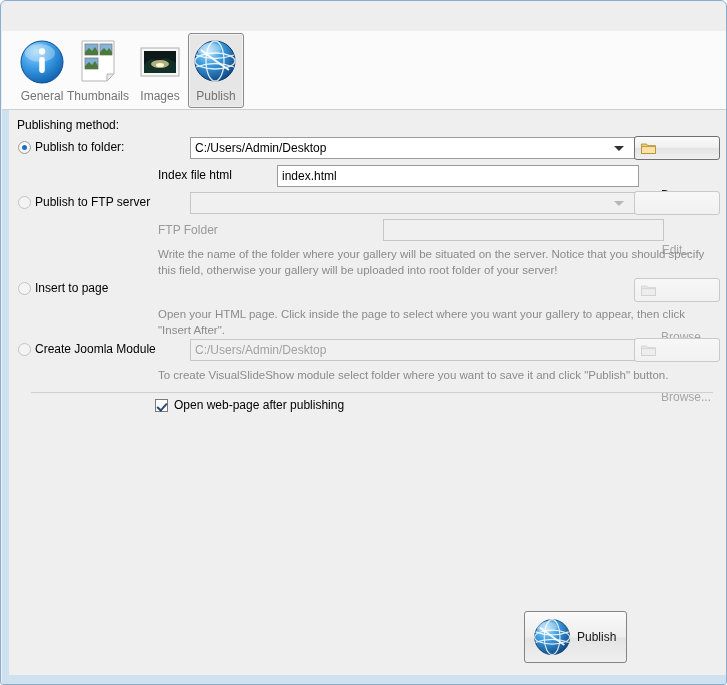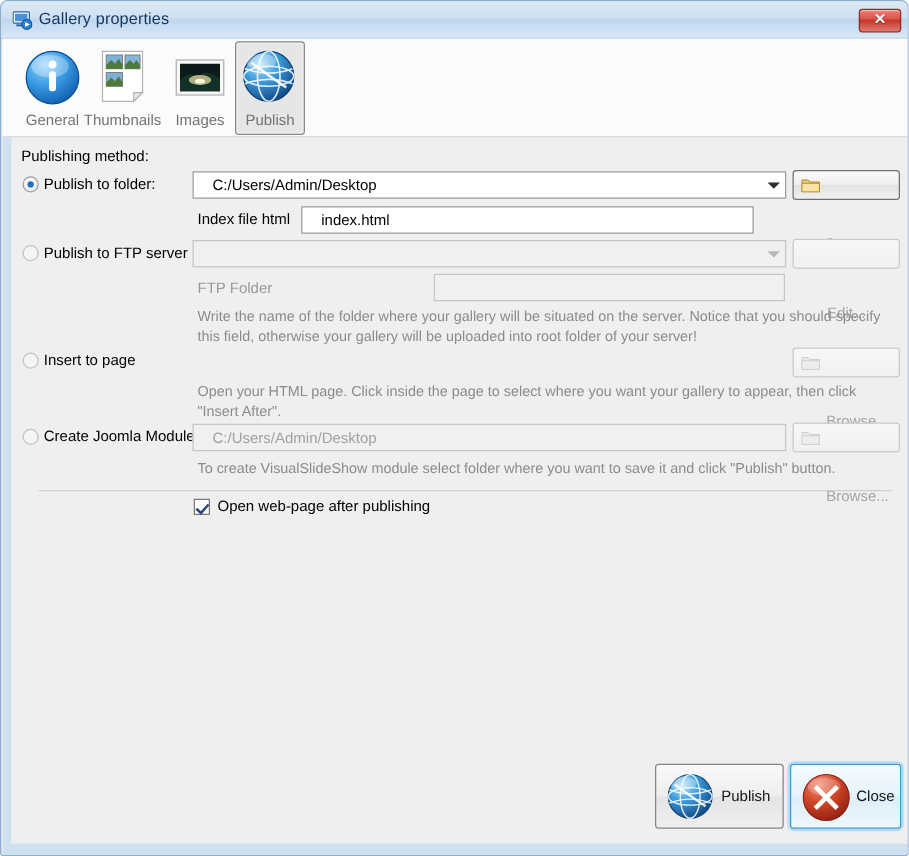--- a/index.html
+++ b/index.html
@@ -189,23 +189,24 @@
   
   .field {
     position: absolute;
     box-sizing: border-box;
     border: 1px solid #9b9b9b;
     background: #ffffff;
     height: 22px;
     font-size: 12px;
     color: #000;
     line-height: 20px;
-    padding: 0 15px;
+    padding: 0 4px;
     overflow: hidden;
     white-space: nowrap;
+    margin-left: 36px;
   }
   .field.disabled {
     border-color: #c6c6c6;
     background: #f0f0f0;
     color: #a2a2a2;
   }
   .combo-arrow {
     position: absolute;
     width: 0; height: 0;
     border-left: 5px solid transparent;
@@ -277,35 +278,20 @@
     font-size: 12px;
     color: #141414;
     white-space: nowrap;
   }
 </style>
 </head>
 <body>
 
 <div id="window">
 
-  <div id="titlebar">
-    <span id="title-icon">
-      <svg width="16" height="16" viewBox="0 0 16 16">
-        <rect x="0.5" y="1.5" width="13" height="9" rx="1" fill="#ffffff" stroke="#2a6099"></rect>
-        <rect x="2" y="3" width="10" height="6" fill="#4a90d9"></rect>
-        <rect x="3" y="11.5" width="8" height="1.5" fill="#2a6099"></rect>
-        <circle cx="11.5" cy="11.5" r="4" fill="#2a80d2" stroke="#1b5c9e"></circle>
-        <path d="M10 9.5 L14 11.5 L10 13.5 Z" fill="#ffffff"></path>
-      </svg>
-    </span>
-    <span id="title-text">Gallery properties</span>
-    <div id="close-x">
-      <span class="glyph">✕</span>
-    </div>
-  </div>
 
   <div id="tabstrip">
 
     <div class="tab" style="left:12px;">
       <span class="tab-icon">
         <svg width="48" height="48" viewBox="0 0 48 48">
           <defs>
             <radialGradient id="gBlue" cx="35%" cy="25%" r="85%">
               <stop offset="0%" stop-color="#9fd7fb"></stop>
               <stop offset="45%" stop-color="#3d9ee6"></stop>
@@ -477,34 +463,17 @@
             <path d="M4 17 q19 7 38 0"></path>
             <path d="M4 29 q19 -7 38 0"></path>
           </g>
           <path d="M9 12 q13 10 28 20" stroke="#ffffff" stroke-width="2" fill="none" opacity="0.9"></path>
           <ellipse cx="17" cy="11" rx="12" ry="6" fill="#ffffff" opacity="0.28"></ellipse>
         </svg>
       </span>
       <span class="big-text">Publish</span>
     </div>
 
-    <div class="bigbtn focus" style="left:623px; top:501px; width:89px;">
-      <span class="big-ic">
-        <svg width="42" height="42" viewBox="0 0 48 48">
-          <defs>
-            <radialGradient id="gRed" cx="35%" cy="22%" r="85%">
-              <stop offset="0%" stop-color="#f2937f"></stop>
-              <stop offset="45%" stop-color="#d4492a"></stop>
-              <stop offset="100%" stop-color="#8d1f10"></stop>
-            </radialGradient>
-          </defs>
-          <circle cx="24" cy="24" r="21" fill="url(#gRed)" stroke="#8c1d10"></circle>
-          <ellipse cx="22" cy="14" rx="15" ry="8" fill="#ffffff" opacity="0.22"></ellipse>
-          <path d="M15.5 12.5 L24 21 L32.5 12.5 L35.5 15.5 L27 24 L35.5 32.5 L32.5 35.5 L24 27 L15.5 35.5 L12.5 32.5 L21 24 L12.5 15.5 Z" fill="#ffffff"></path>
-        </svg>
-      </span>
-      <span class="big-text">Close</span>
-    </div>
 
   </div>
 
   <div id="footerbar"></div>
 </div>
 
 </body></html>

